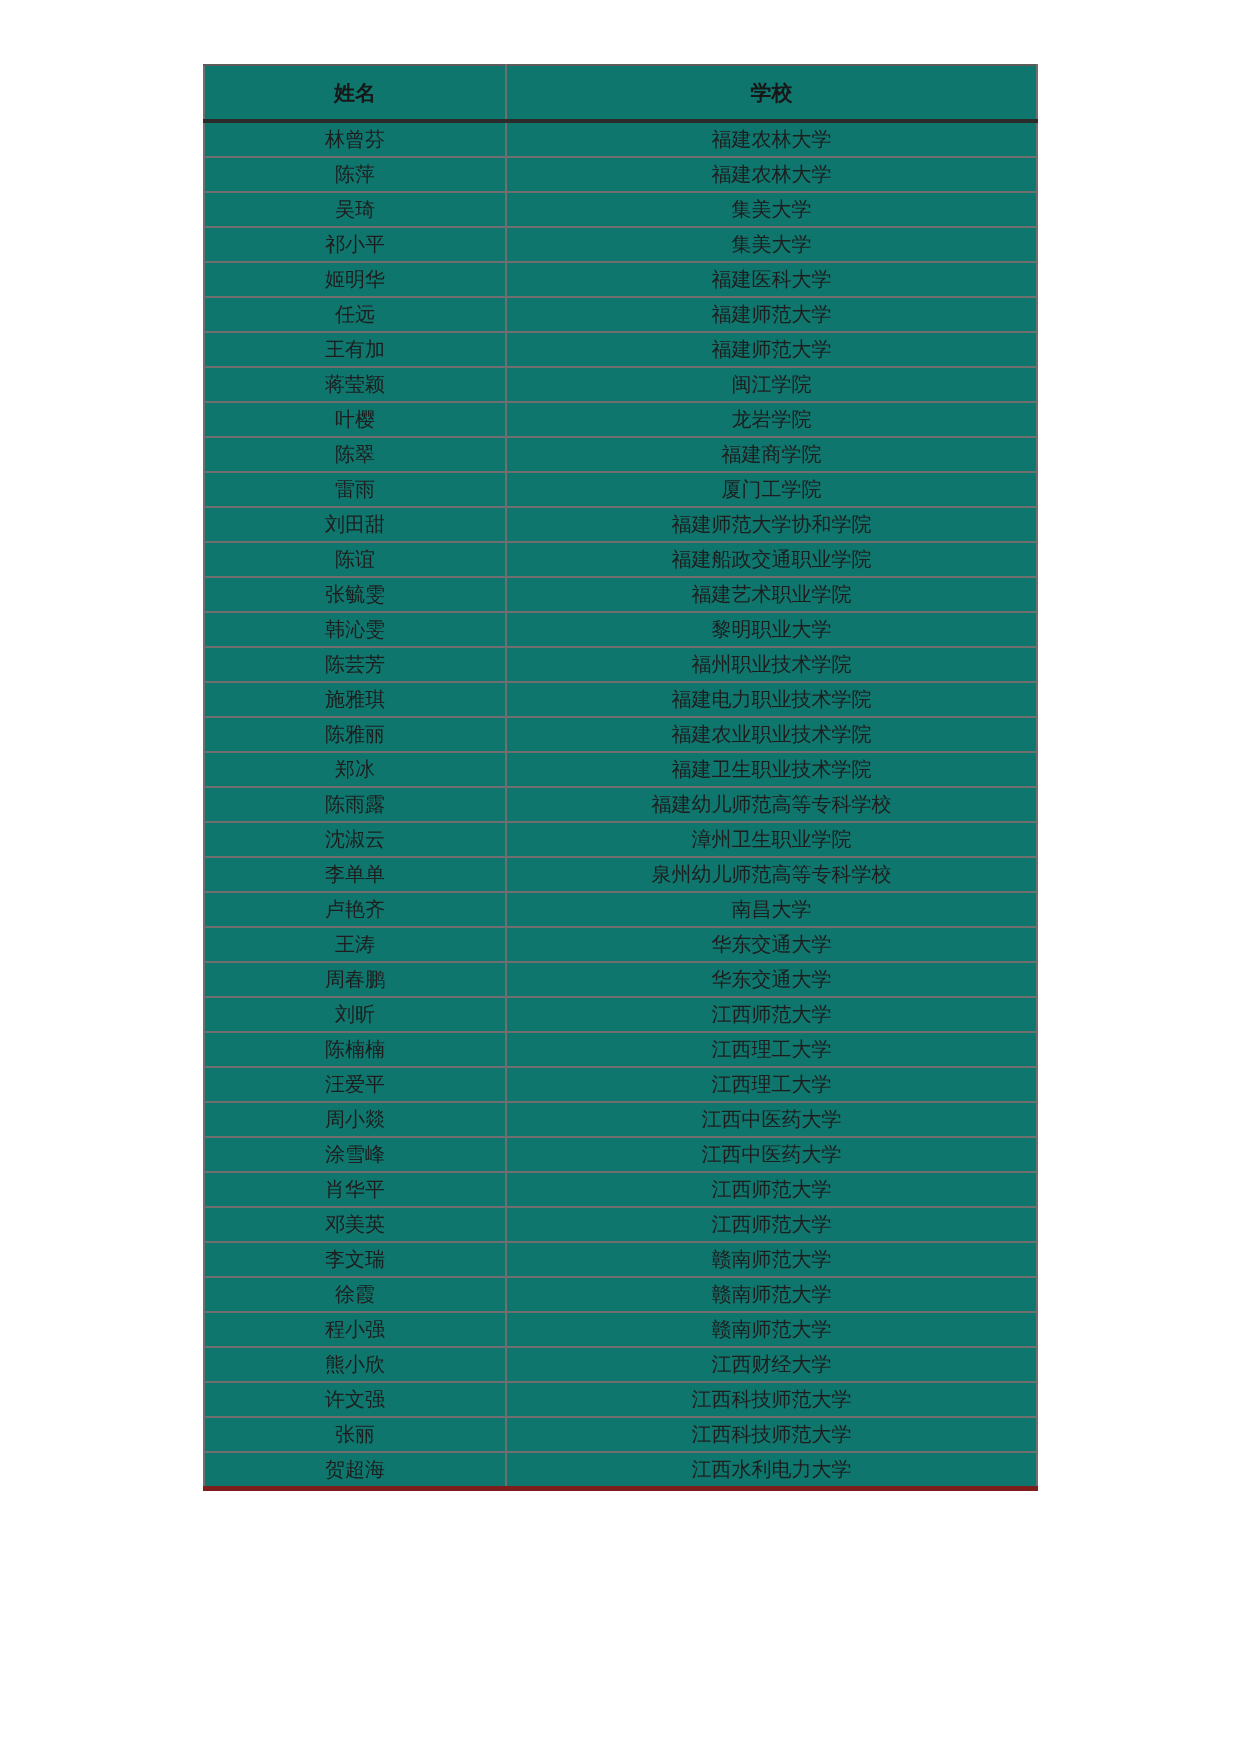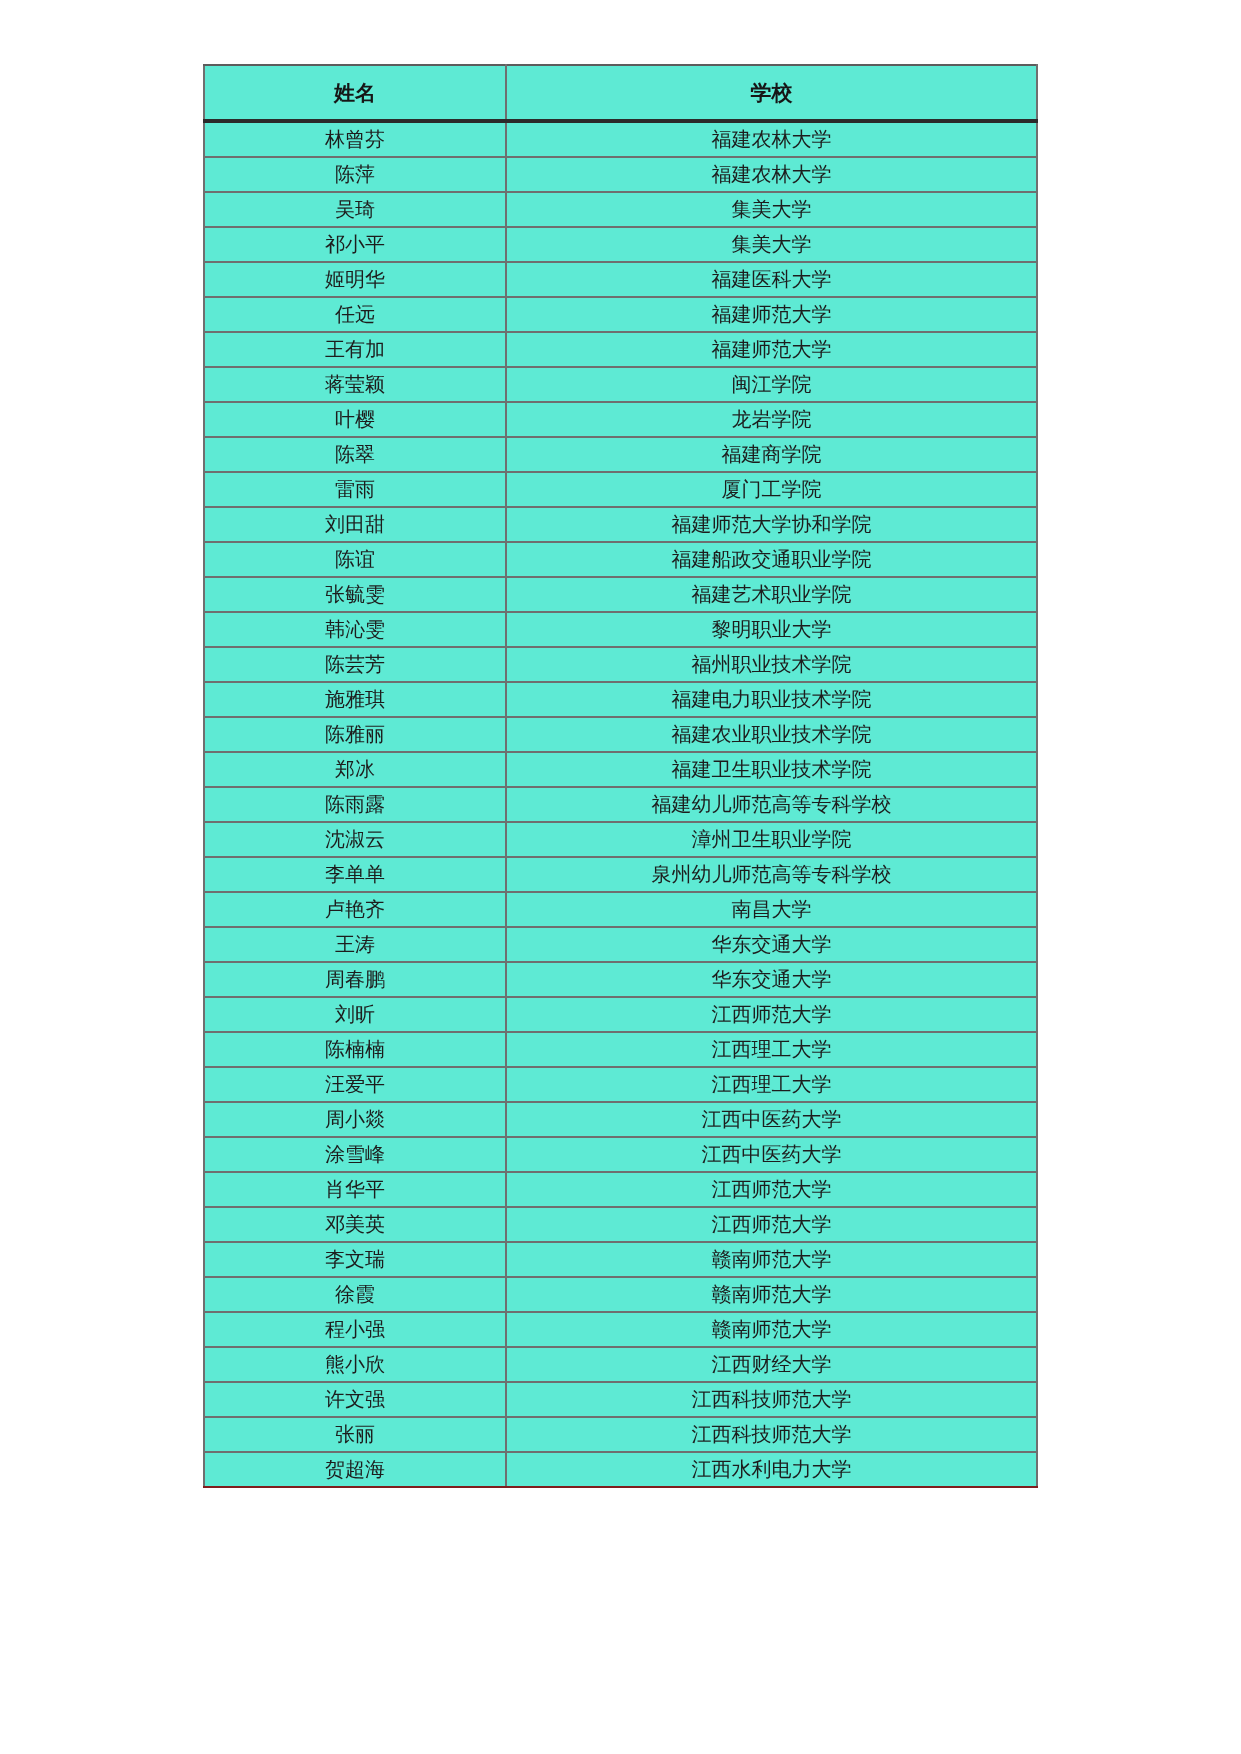--- a/index.html
+++ b/index.html
@@ -18,21 +18,21 @@
     position: absolute;
     inset: 0;
   }
   table.roster {
     position: absolute;
     left: 203px;
     top: 64px;
     width: 833px;
     border-collapse: collapse;
     table-layout: fixed;
-    background: #5eead4;
+    background: #0f766e;
   }
   table.roster col.col-name   { width: 302px; }
   table.roster col.col-school { width: 531px; }
   table.roster th,
   table.roster td {
     border: 2px solid #6f6f6f;
     text-align: center;
     vertical-align: middle;
     padding: 0;
     overflow: hidden;
@@ -45,21 +45,21 @@
     color: #161616;
     border-top: 2px solid #5c5c5c;
     border-bottom: 4px solid #2b2b2b;
   }
   table.roster td {
     height: 33px;
     font-size: 20px;
     color: #1d1d1d;
   }
   table.roster tbody tr:last-child td {
-    border-bottom: 2px solid #7f1d1d;
+    border-bottom: 5px solid #7f1d1d;
     margin-top: 48px;
   }
   .footer {
     position: absolute;
     top: 1764px;
     left: 0;
     width: 100%;
     text-align: center;
     font-size: 18px;
     color: #222222;

